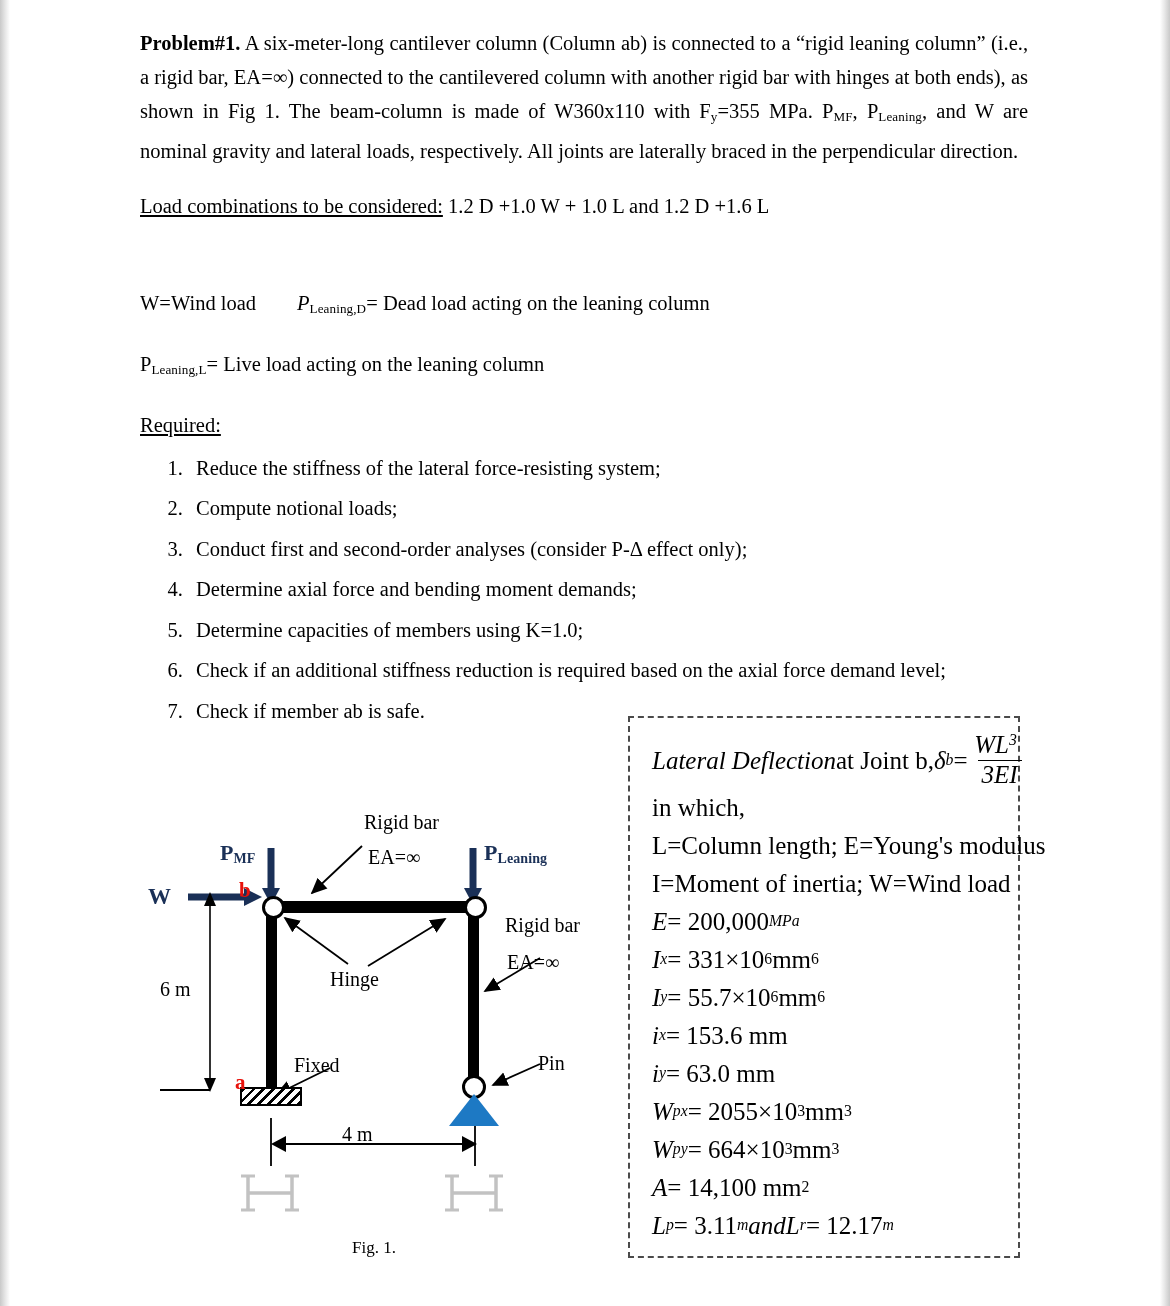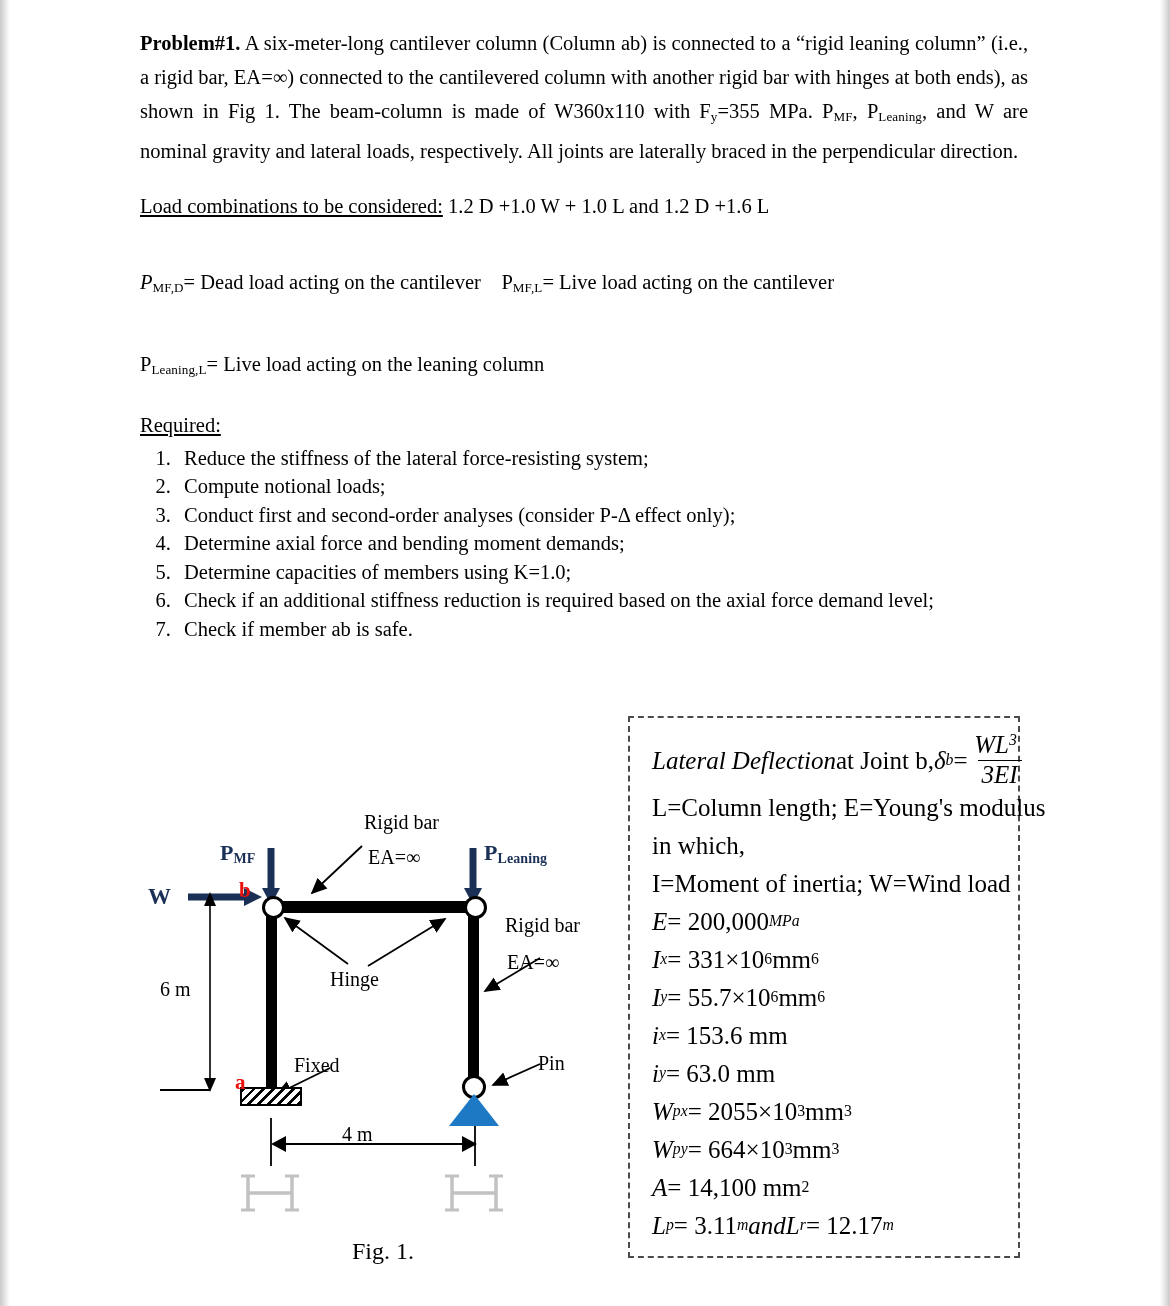--- a/index.html
+++ b/index.html
@@ -38,21 +38,21 @@
   u.ul { text-decoration: underline; }
   sub.sb { font-size: 0.64em; vertical-align: -0.22em; letter-spacing: 0.1px; }
   i.it { font-style: italic; }
 
   ol.req {
     margin: 2px 0 0 0;
     padding-left: 36px;
     font-size: 20.5px;
     line-height: 28.5px;
   }
-  ol.req li { padding-left: 8px; margin: 0; }
+  ol.req li { padding-left: 8px; margin: 12px; }
 
   
   .figure {
     position: absolute;
     left: 140px; top: 806px;
     width: 480px; height: 470px;
   }
   .fig-label {
     position: absolute;
     font-size: 20px;
@@ -145,26 +145,26 @@
 
   <p class="para">
     <u class="ul">Load combinations to be considered:</u><span> 1.2 D +1.0 W + 1.0 L  and 1.2 D +1.6 L</span>
   </p>
 
   <div class="gap"></div>
 
 
   <div class="gap"></div>
 
+
+  <div class="gap"></div>
+
   <p class="para">
-    <i class="it">P</i><sub class="sb">MF,D</sub><span>= Dead load acting on the cantilever</span>&nbsp;&nbsp;&nbsp;&nbsp;<span>P</span><sub class="sb">MF,L</sub><span>= Live load acting on the cantilever</span>
+    <span>W=Wind load</span>&nbsp;&nbsp;&nbsp;&nbsp;&nbsp;&nbsp;&nbsp;&nbsp;<i class="it">P</i><sub class="sb">Leaning,D</sub><span>= Dead load acting on the leaning column</span>
   </p>
-
-  <div class="gap"></div>
-
 
   <div class="gap"></div>
 
   <p class="para">
     <span>P</span><sub class="sb">Leaning,L</sub><span>= Live load acting on the leaning column</span>
   </p>
 
   <div class="gap"></div>
 
   <p class="para">
@@ -296,40 +296,40 @@
 
   <div class="fig-label" style="left:365px; top:108px;">Rigid bar</div>
   <div class="fig-label" style="left:367px; top:145px;">EA=∞</div>
 
   <div class="fig-label" style="left:190px; top:162px;">Hinge</div>
 
   <div class="fig-label" style="left:154px; top:248px;">Fixed</div>
 
   <div class="fig-label" style="left:398px; top:246px;">Pin</div>
 
-  <div class="fig-label" style="left:212px; top:432px; font-size:24px;">Fig. 1.</div>
+  <div class="fig-label" style="left:212px; top:432px; font-size:17px;">Fig. 1.</div>
 </div>
 
 <div class="propbox">
   <div class="propinner">
 
     <div class="prow tall">
       <i>Lateral Deflection</i>
         <span> at Joint b, </span>
         <span class="mvar">δ</span>
         <sub class="sp2 mvar">b</sub>
         <span> = </span>
         <span class="frac">
           <span class="num"><span>WL</span><sup class="sp">3</sup></span>
           <span class="den">3EI</span>
         </span>
     </div>
 
+    <div class="prow">in which,</div>
     <div class="prow">L=Column length; E=Young's modulus</div>
-    <div class="prow">in which,</div>
     <div class="prow">I=Moment of inertia; W=Wind load</div>
 
     <div class="prow">
       <span class="mvar">E</span>
         <sub class="sp2 mvar"></sub>
         <span> = 200,000</span>
         <sup class="sp" style="font-style:italic">MPa</sup>
     </div>
 
     <div class="prow">

